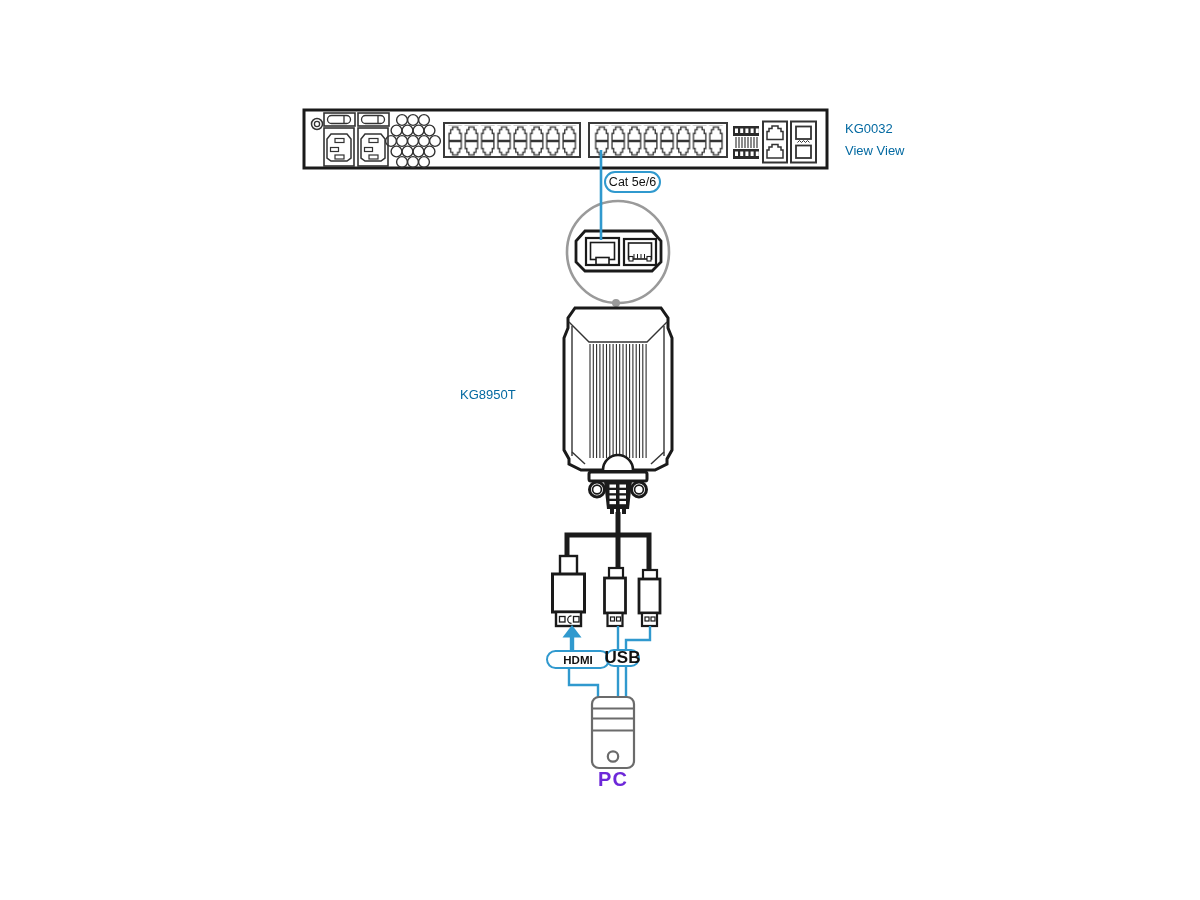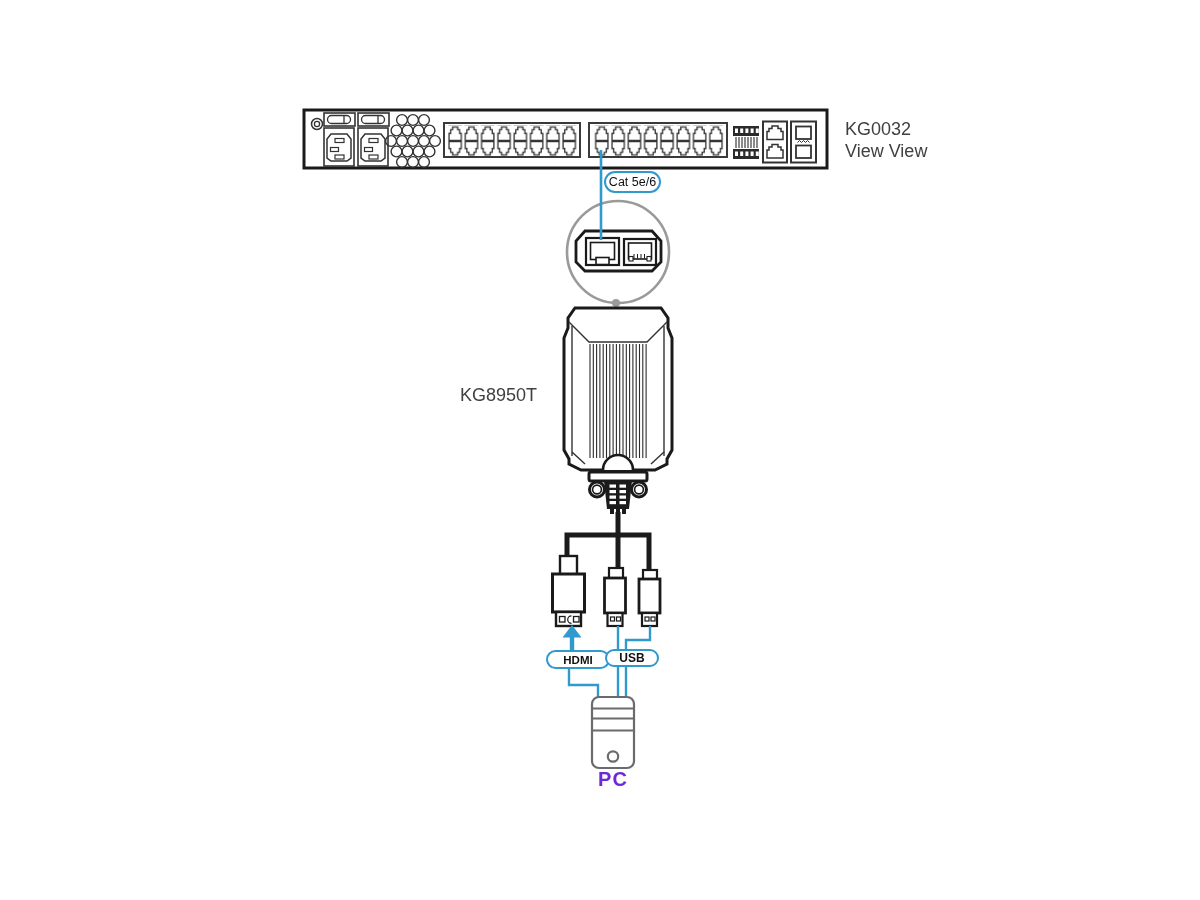--- a/index.html
+++ b/index.html
@@ -1,29 +1,29 @@
 <!DOCTYPE html>
 <html><head>
 <meta charset="utf-8">
 <style>
   html,body{margin:0;padding:0;background:#fff;}
   .stage{
     position:relative;width:1200px;height:900px;background:#fff;overflow:hidden;
     font-family:"Liberation Sans", sans-serif;
   }
   .stage svg{position:absolute;left:0;top:0;}
-  .lbl{position:absolute;color:#404040;font-size:18px;line-height:22px;white-space:nowrap;}
+  .lbl{position:absolute;color:#0369a1;font-size:13px;line-height:22px;white-space:nowrap;}
   .pill{
     position:absolute;display:flex;align-items:center;justify-content:center;
     background:#fff;border:2.5px solid #3099CE;border-radius:12px;
     color:#111;box-sizing:border-box;white-space:nowrap;
   }
   .pill.cat{left:572px;top:171px;width:57px;height:22px;font-size:12.5px;font-weight:500;margin-left:32px;}
   .pill.hdmi{left:546px;top:650px;width:64px;height:19px;font-size:11.5px;font-weight:700;}
-  .pill.usb{left:605px;top:649px;width:54px;height:18px;font-size:12px;font-weight:700;}
+  .pill.usb{left:605px;top:649px;width:35px;height:18px;font-size:17px;font-weight:700;}
   .pc-label{position:absolute;left:580px;top:768px;width:66px;text-align:center;
     color:#6d28d9;font-size:20px;font-weight:700;letter-spacing:1px;}
 </style>
 </head>
 <body>
 
 <div class="stage">
 
   <svg width="1200" height="900" viewBox="0 0 1200 900">
     <defs>

